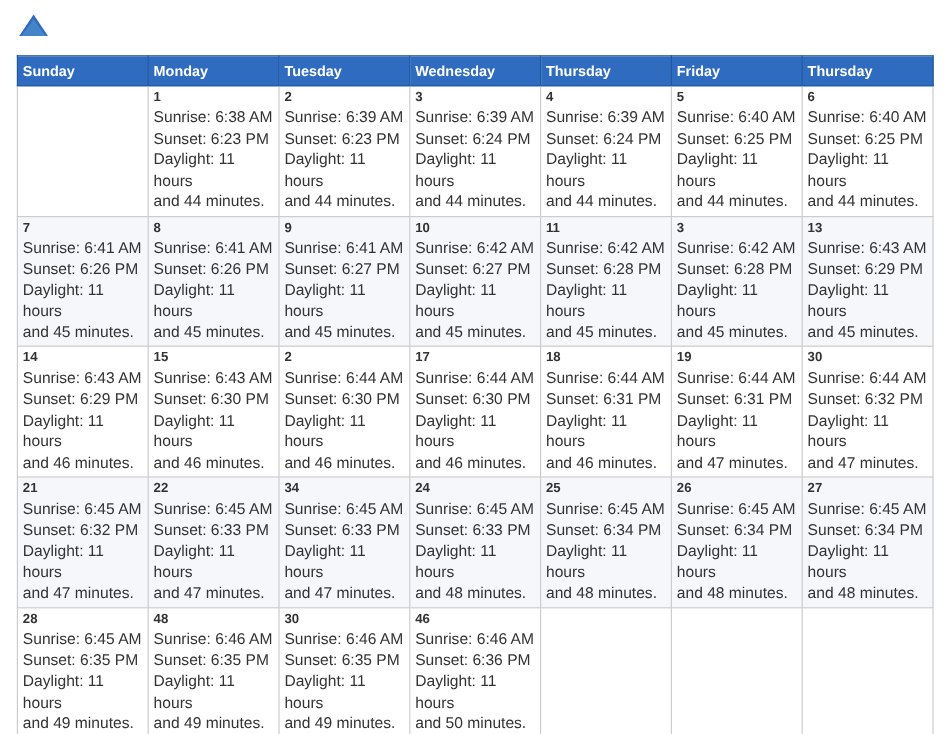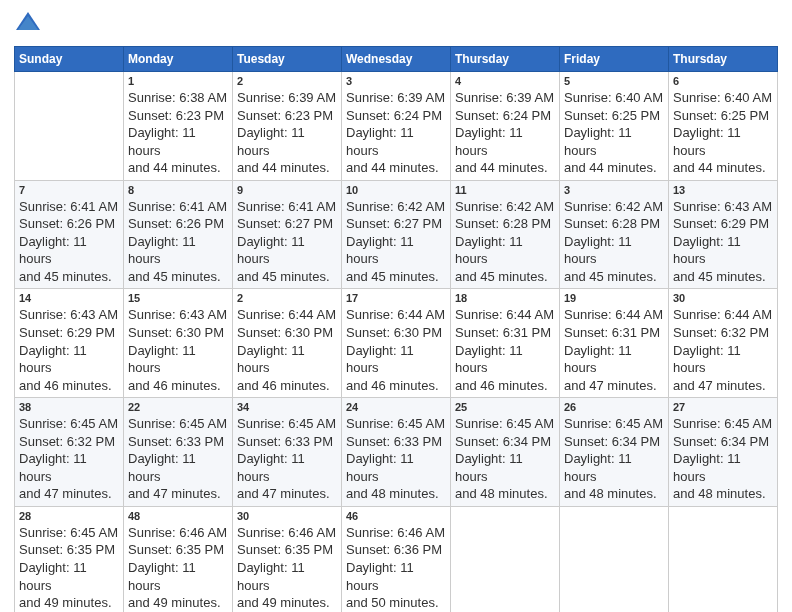--- a/index.html
+++ b/index.html
@@ -152,21 +152,21 @@
         <tr>
           <td><span class="day-number">14</span><span class="cell-text">Sunrise: 6:43 AM<br>Sunset: 6:29 PM<br>Daylight: 11 hours<br>and 46 minutes.</span></td>
           <td><span class="day-number">15</span><span class="cell-text">Sunrise: 6:43 AM<br>Sunset: 6:30 PM<br>Daylight: 11 hours<br>and 46 minutes.</span></td>
           <td><span class="day-number">2</span><span class="cell-text">Sunrise: 6:44 AM<br>Sunset: 6:30 PM<br>Daylight: 11 hours<br>and 46 minutes.</span></td>
           <td><span class="day-number">17</span><span class="cell-text">Sunrise: 6:44 AM<br>Sunset: 6:30 PM<br>Daylight: 11 hours<br>and 46 minutes.</span></td>
           <td><span class="day-number">18</span><span class="cell-text">Sunrise: 6:44 AM<br>Sunset: 6:31 PM<br>Daylight: 11 hours<br>and 46 minutes.</span></td>
           <td><span class="day-number">19</span><span class="cell-text">Sunrise: 6:44 AM<br>Sunset: 6:31 PM<br>Daylight: 11 hours<br>and 47 minutes.</span></td>
           <td><span class="day-number">30</span><span class="cell-text">Sunrise: 6:44 AM<br>Sunset: 6:32 PM<br>Daylight: 11 hours<br>and 47 minutes.</span></td>
         </tr>
         <tr>
-          <td><span class="day-number">38</span><span class="cell-text">Sunrise: 6:45 AM<br>Sunset: 6:32 PM<br>Daylight: 11 hours<br>and 47 minutes.</span></td>
+          <td><span class="day-number">21</span><span class="cell-text">Sunrise: 6:45 AM<br>Sunset: 6:32 PM<br>Daylight: 11 hours<br>and 47 minutes.</span></td>
           <td><span class="day-number">22</span><span class="cell-text">Sunrise: 6:45 AM<br>Sunset: 6:33 PM<br>Daylight: 11 hours<br>and 47 minutes.</span></td>
           <td><span class="day-number">34</span><span class="cell-text">Sunrise: 6:45 AM<br>Sunset: 6:33 PM<br>Daylight: 11 hours<br>and 47 minutes.</span></td>
           <td><span class="day-number">24</span><span class="cell-text">Sunrise: 6:45 AM<br>Sunset: 6:33 PM<br>Daylight: 11 hours<br>and 48 minutes.</span></td>
           <td><span class="day-number">25</span><span class="cell-text">Sunrise: 6:45 AM<br>Sunset: 6:34 PM<br>Daylight: 11 hours<br>and 48 minutes.</span></td>
           <td><span class="day-number">26</span><span class="cell-text">Sunrise: 6:45 AM<br>Sunset: 6:34 PM<br>Daylight: 11 hours<br>and 48 minutes.</span></td>
           <td><span class="day-number">27</span><span class="cell-text">Sunrise: 6:45 AM<br>Sunset: 6:34 PM<br>Daylight: 11 hours<br>and 48 minutes.</span></td>
         </tr>
         <tr>
           <td><span class="day-number">28</span><span class="cell-text">Sunrise: 6:45 AM<br>Sunset: 6:35 PM<br>Daylight: 11 hours<br>and 49 minutes.</span></td>
           <td><span class="day-number">48</span><span class="cell-text">Sunrise: 6:46 AM<br>Sunset: 6:35 PM<br>Daylight: 11 hours<br>and 49 minutes.</span></td>

